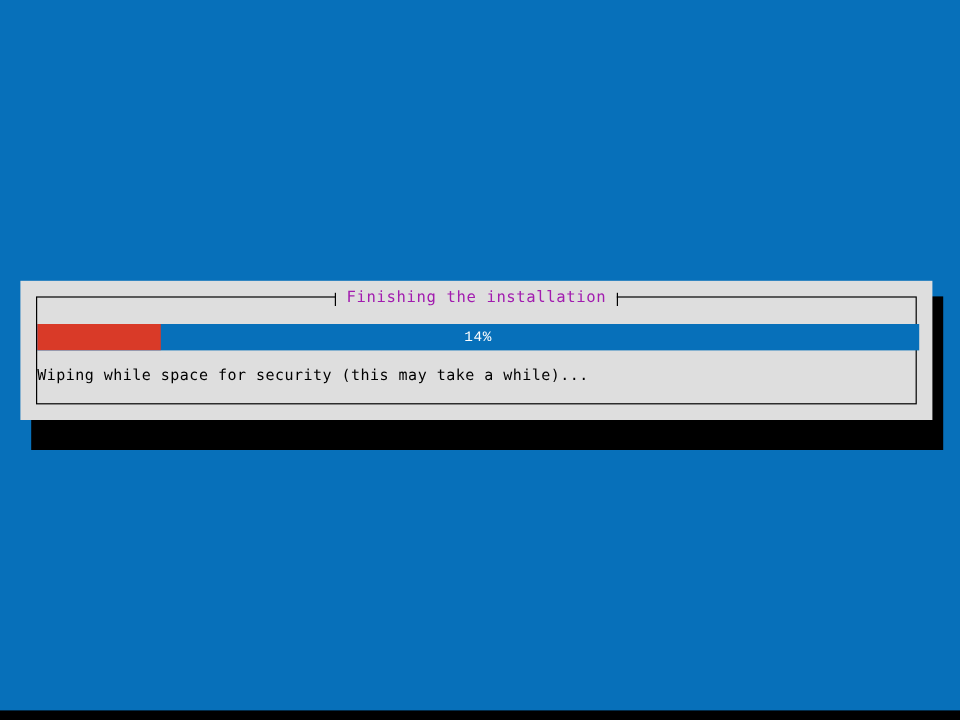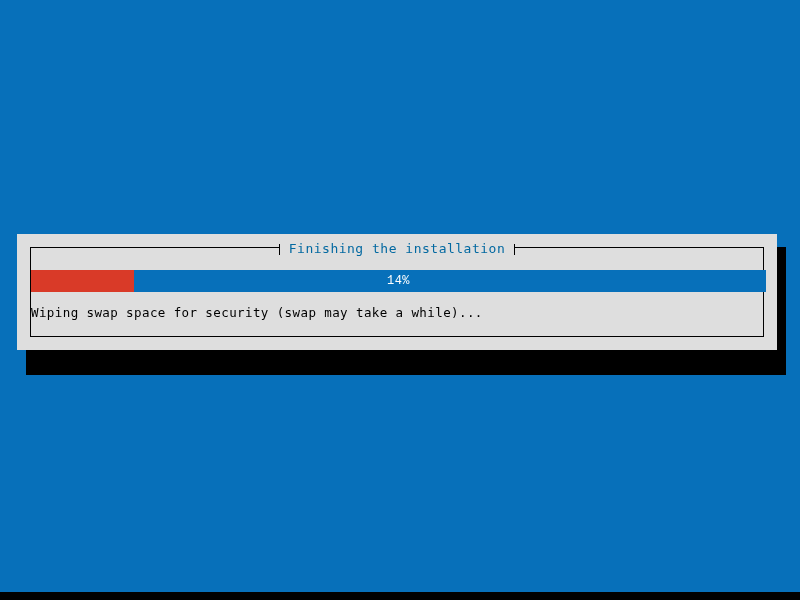--- a/index.html
+++ b/index.html
@@ -71,21 +71,21 @@
     top: 241px;
     width: 794px;
     height: 16px;
     display: flex;
     justify-content: center;
     align-items: center;
     pointer-events: none;
   }
   #dialog-title {
     background: #dedede;
-    color: #0369a1;
+    color: #a21caf;
     font-size: 13px;
     line-height: 16px;
     letter-spacing: 0.5px;
     padding: 0 9px;
     white-space: nowrap;
   }
   .title-tick {
     width: 1px;
     height: 11px;
     background: #000000;
@@ -156,17 +156,17 @@
     <span class="title-tick"></span>
   </div>
 
   <div id="progress-row">
     <div id="progress-track">
       <div id="progress-fill" style="width: 14%;"></div>
     </div>
     <div id="progress-label">14%</div>
   </div>
 
-  <div id="status-text">Wiping swap space for security (swap may take a while)...</div>
+  <div id="status-text">Wiping while space for security (this may take a while)...</div>
 
   <div id="bottom-bar"></div>
 
 </div>
 
 </body></html>

